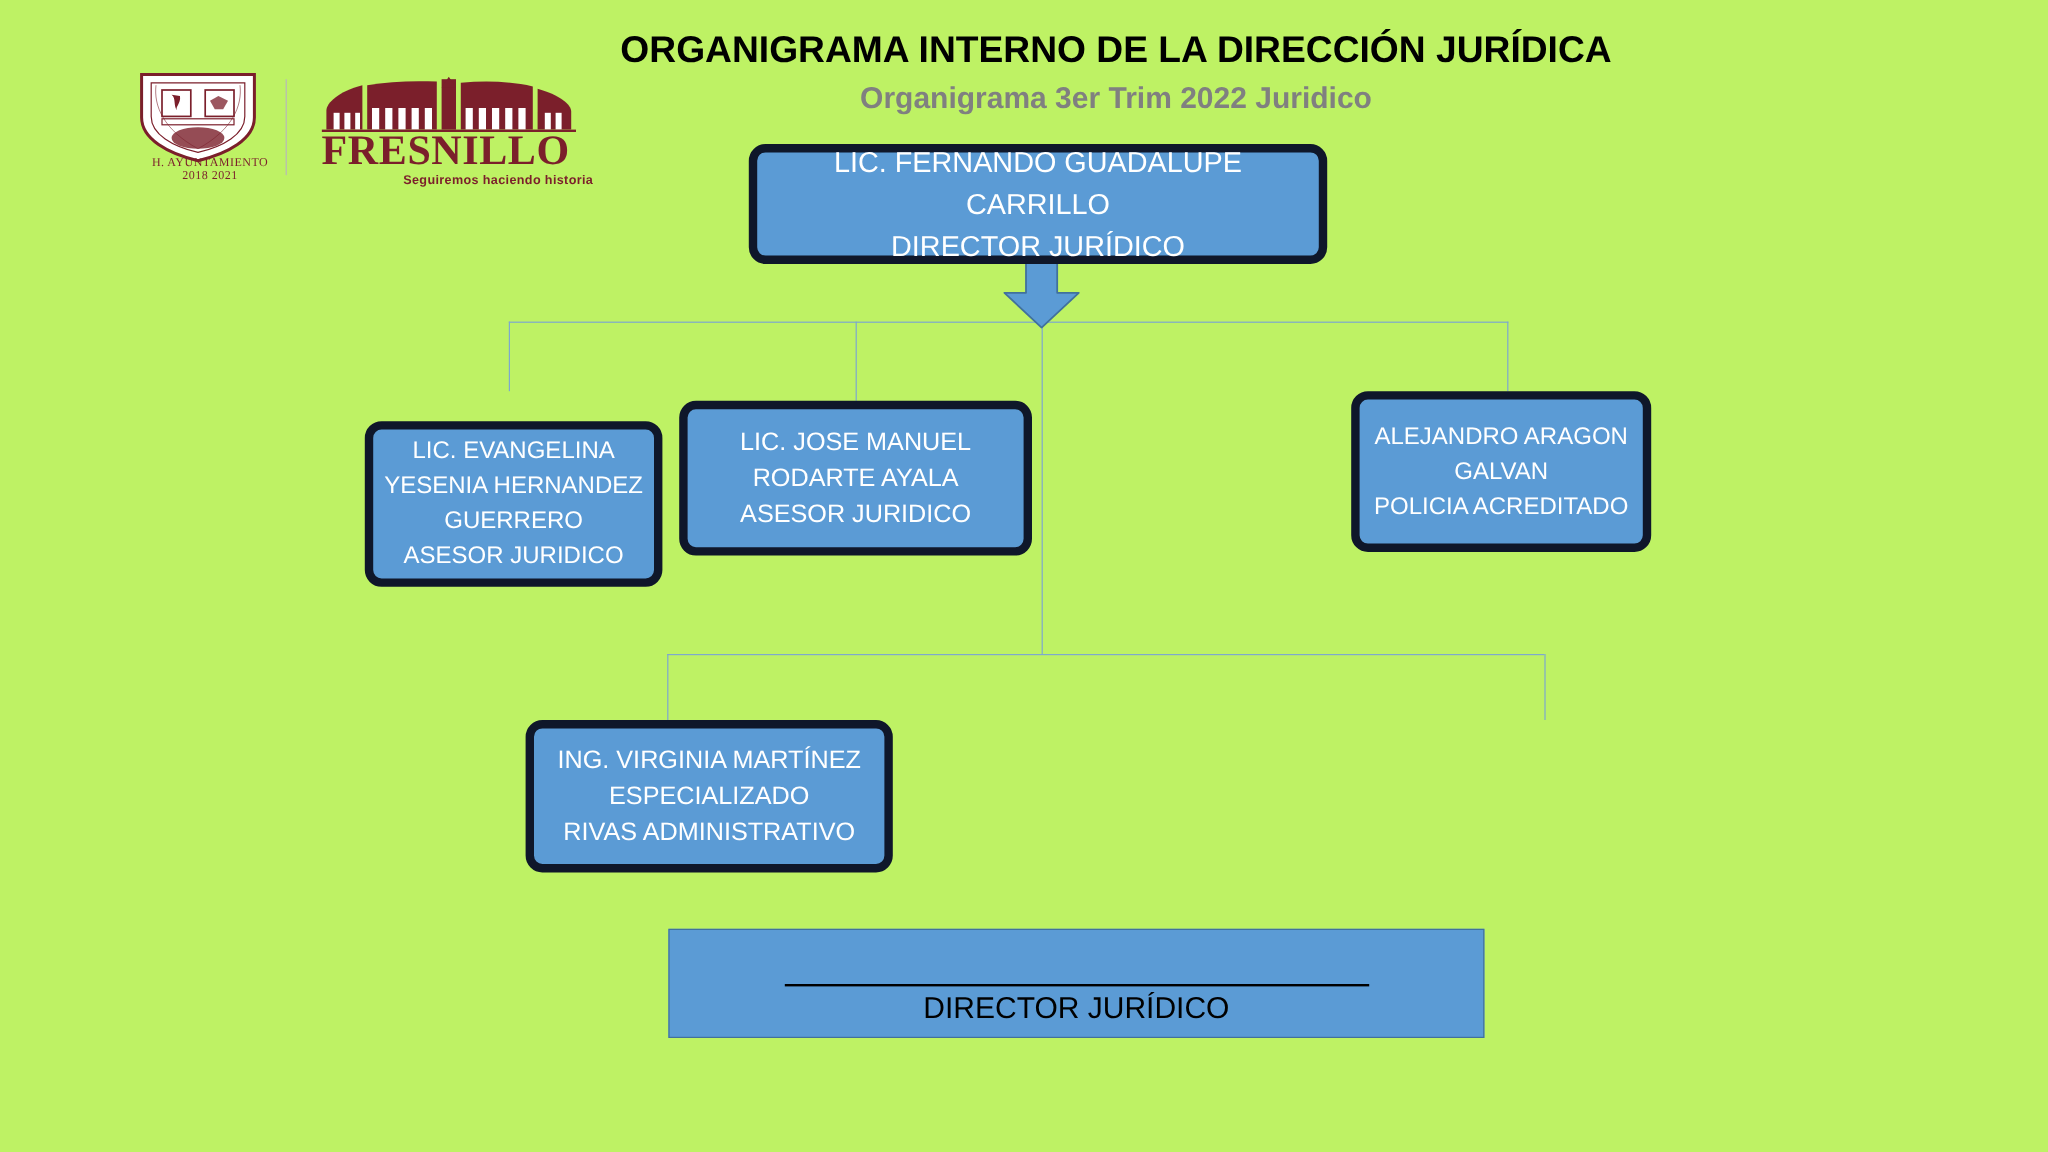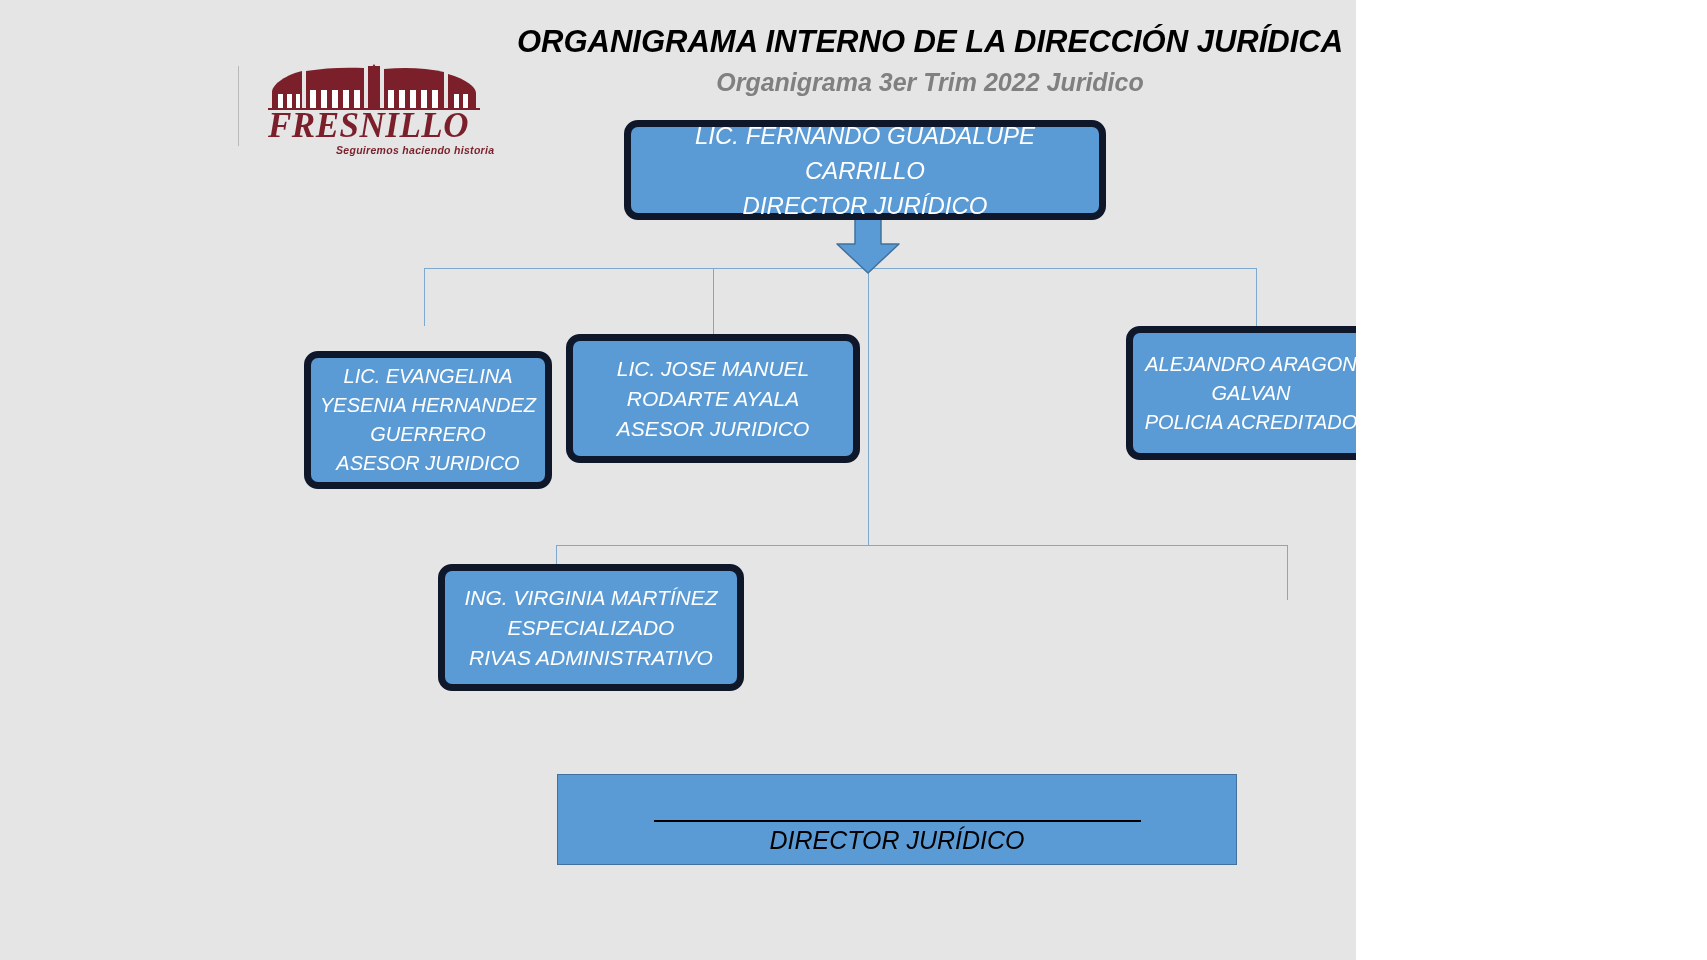--- a/index.html
+++ b/index.html
@@ -5,25 +5,24 @@
   html, body {
     margin: 0;
     padding: 0;
     background: #ffffff;
   }
   body {
     font-family: "Liberation Sans", sans-serif;
   }
   #slide {
     position: relative;
-    width: 1356px;
+    width: 1707px;
     height: 960px;
-    background: #e5e5e5;
+    background: #bef264;
     overflow: hidden;
-    font-style: italic;
   }
 
   
   #title {
     position: absolute;
     left: 380px;
     top: 24px;
     width: 1100px;
     text-align: center;
     font-size: 31px;
@@ -180,21 +179,21 @@
   #node-c {
     left: 1126px;
     top: 326px;
     width: 250px;
     height: 134px;
     font-size: 20px;
     line-height: 29px;
   }
   #node-d {
     left: 438px;
-    top: 564px;
+    top: 600px;
     width: 306px;
     height: 127px;
     font-size: 21px;
     line-height: 30px;
     justify-content: flex-end;
   }
   #node-e {
     left: 1160px;
     top: 600px;
     width: 254px;
@@ -236,20 +235,38 @@
 </head>
 <body>
 
 <div id="slide">
 
   <div id="title">ORGANIGRAMA INTERNO DE LA DIRECCIÓN JURÍDICA</div>
   <div id="subtitle">Organigrama 3er Trim 2022 Juridico</div>
 
   <div id="logo-group">
 
+    <div id="crest">
+      <svg width="110" height="78" viewBox="0 0 110 78" aria-hidden="true">
+        <path d="M8 4 H102 V40 C102 58 80 70 55 76 C30 70 8 58 8 40 Z" fill="#ffffff" stroke="#7B1F2B" stroke-width="2.5"></path>
+        <path d="M16 11 H94 V39 C94 54 76 64 55 69 C34 64 16 54 16 39 Z" fill="none" stroke="#7B1F2B" stroke-width="1"></path>
+        <rect x="25" y="17" width="24" height="22" fill="none" stroke="#7B1F2B" stroke-width="1.4"></rect>
+        <rect x="61" y="17" width="24" height="22" fill="none" stroke="#7B1F2B" stroke-width="1.4"></rect>
+        <path d="M33 21 C37 24 34 30 38 35 C35 31 41 29 40 22 Z" fill="#7B1F2B"></path>
+        <path d="M65 26 L72 22 L80 26 L76 33 L69 33 Z" fill="#7B1F2B" opacity="0.75"></path>
+        <rect x="25" y="41" width="60" height="5" fill="none" stroke="#7B1F2B" stroke-width="1"></rect>
+        <ellipse cx="55" cy="57" rx="22" ry="9" fill="#7B1F2B" opacity="0.8"></ellipse>
+        <path d="M20 13 C18 30 26 50 55 66" fill="none" stroke="#7B1F2B" stroke-width="0.8" opacity="0.6"></path>
+        <path d="M90 13 C92 30 84 50 55 66" fill="none" stroke="#7B1F2B" stroke-width="0.8" opacity="0.6"></path>
+      </svg>
+      <div id="crest-caption">
+        <div>H. AYUNTAMIENTO</div>
+        <div>2018 2021</div>
+      </div>
+    </div>
 
     <div id="logo-divider"></div>
 
     <div id="fresnillo">
       <svg width="212" height="46" viewBox="0 0 212 46" aria-hidden="true">
         <path d="M4 44 L4 28 C4 22 14 12 34 7 L34 44 Z" fill="#7B1F2B"></path>
         <path d="M38 44 L38 7 C56 4 76 3 96 4 L96 44 Z" fill="#7B1F2B"></path>
         <rect x="100" y="2" width="12" height="42" fill="#7B1F2B"></rect>
         <path d="M106 0 L112 9 L100 9 Z" fill="#7B1F2B"></path>
         <path d="M116 44 L116 5 C138 3 158 4 176 8 L176 44 Z" fill="#7B1F2B"></path>

